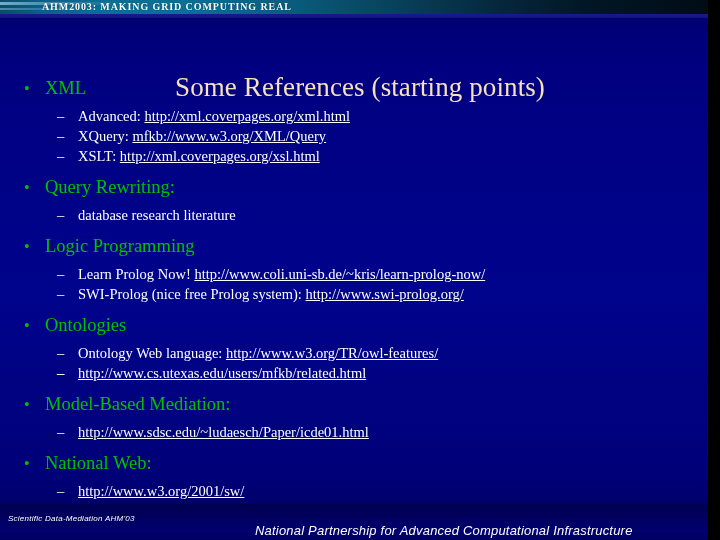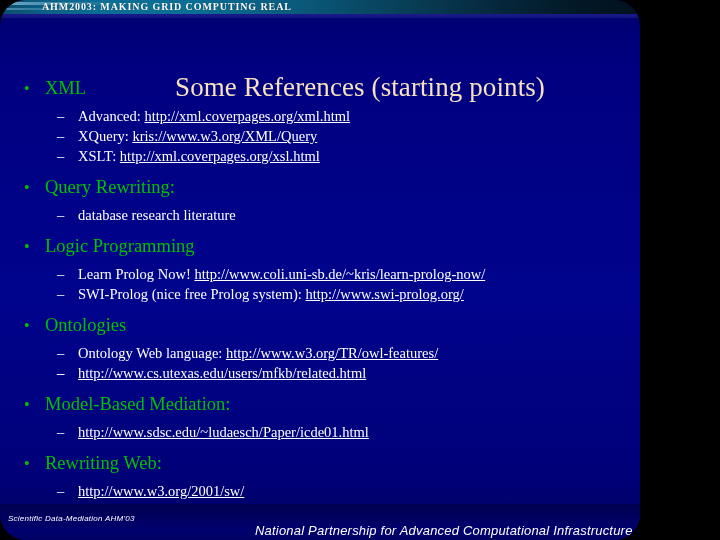--- a/index.html
+++ b/index.html
@@ -2,27 +2,26 @@
 <html><head>
 <meta charset="utf-8">
 <style>
   html, body {
     margin: 0;
     padding: 0;
     background: #000000;
   }
   #slide {
     position: relative;
-    width: 640px;
+    width: 708px;
     height: 540px;
     overflow: hidden;
     background: #000080;
     background: linear-gradient(180deg, #00006e 0%, #000080 12%, #00048c 55%, #000078 88%, #00005e 100%);
     font-family: "Liberation Serif", "DejaVu Serif", serif;
-    border-radius: 26px;
     -webkit-font-smoothing: none;
   }
 
   
   #banner {
     position: absolute;
     left: 0; top: 0;
     width: 720px; height: 14px;
     background: linear-gradient(90deg,
         #0b4a6b 0%,
@@ -168,21 +167,21 @@
     <div id="banner-text">AHM2003: MAKING GRID COMPUTING REAL</div>
   </div>
   <div id="banner-under"></div>
 
   <div id="title">Some References (starting points)</div>
 
   <div id="body">
       <div class="l1"><span class="bullet">•</span><span>XML</span></div>
       <div class="gap-sm"></div>
       <div class="l2"><span class="dash">–</span><span>Advanced: </span><a class="lnk" href="#">http://xml.coverpages.org/xml.html</a></div>
-      <div class="l2"><span class="dash">–</span><span>XQuery: </span><a class="lnk" href="#">kris://www.w3.org/XML/Query</a></div>
+      <div class="l2"><span class="dash">–</span><span>XQuery: </span><a class="lnk" href="#">mfkb://www.w3.org/XML/Query</a></div>
       <div class="l2"><span class="dash">–</span><span>XSLT: </span><a class="lnk" href="#">http://xml.coverpages.org/xsl.html</a></div>
       <div class="gap-md"></div>
       <div class="l1"><span class="bullet">•</span><span>Query Rewriting:</span></div>
       <div class="gap-sm"></div>
       <div class="l2"><span class="dash">–</span><span>database research literature</span></div>
       <div class="gap-md"></div>
       <div class="l1"><span class="bullet">•</span><span>Logic Programming</span></div>
       <div class="gap-sm"></div>
       <div class="l2"><span class="dash">–</span><span>Learn Prolog Now! </span><a class="lnk" href="#">http://www.coli.uni-sb.de/~kris/learn-prolog-now/</a></div>
       <div class="l2"><span class="dash">–</span><span>SWI-Prolog (nice free Prolog system): </span><a class="lnk" href="#">http://www.swi-prolog.org/</a></div>
@@ -190,21 +189,21 @@
       <div class="l1"><span class="bullet">•</span><span>Ontologies</span></div>
       <div class="gap-sm"></div>
       <div class="l2"><span class="dash">–</span><span>Ontology Web language: </span><a class="lnk" href="#">http://www.w3.org/TR/owl-features/</a></div>
       <div class="l2"><span class="dash">–</span></div>
       <div class="l2"><span class="dash">–</span><a class="lnk" href="#">http://www.cs.utexas.edu/users/mfkb/related.html</a></div>
       <div class="gap-md"></div>
       <div class="l1"><span class="bullet">•</span><span>Model-Based Mediation:</span></div>
       <div class="gap-sm"></div>
       <div class="l2"><span class="dash">–</span><a class="lnk" href="#">http://www.sdsc.edu/~ludaesch/Paper/icde01.html</a></div>
       <div class="gap-md"></div>
-      <div class="l1"><span class="bullet">•</span><span>Rewriting Web:</span></div>
+      <div class="l1"><span class="bullet">•</span><span>National Web:</span></div>
       <div class="gap-sm"></div>
       <div class="l2"><span class="dash">–</span><a class="lnk" href="#">http://www.w3.org/2001/sw/</a></div>
     </div>
 
   <div id="footer-band"></div>
   <div id="footer-left">Scientific Data-Mediation AHM'03</div>
   <div id="footer-center">National Partnership for Advanced Computational Infrastructure</div>
 
 </div>
 

